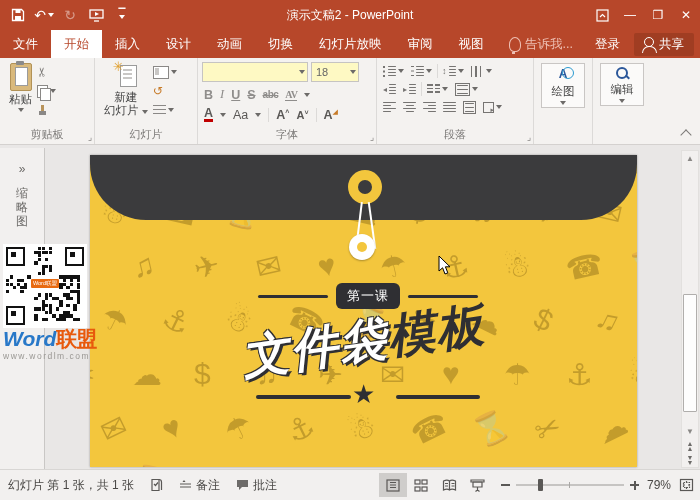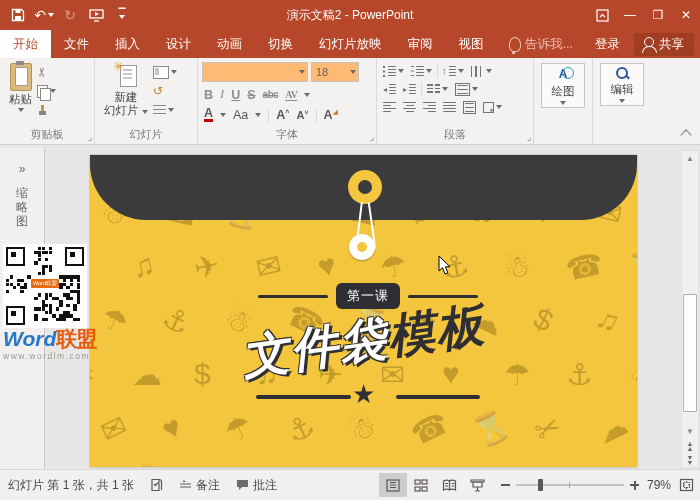--- a/index.html
+++ b/index.html
@@ -55,21 +55,21 @@
   
   .newslide-ic{width:22px;height:26px;position:relative;}
   .newslide-ic .pg{position:absolute;right:0;top:2px;width:15px;height:20px;background:#fff;border:1px solid #9b9b9b;}
   .newslide-ic .pg:after{content:"";position:absolute;left:2px;top:3px;width:9px;height:1.5px;background:#c9c7c5;box-shadow:0 4px 0 #c9c7c5,0 8px 0 #c9c7c5;}
   .newslide-ic .star{position:absolute;left:-2px;top:-4px;color:#e0a030;font-size:13px;}
   .layout-ic{width:14px;height:11px;border:1px solid #8a8886;background:#fff;position:relative;}
   .layout-ic:after{content:"";position:absolute;left:1px;top:1px;width:4px;height:7px;background:#c9c7c5;}
   .reset-ic{font-size:12px;color:#c77b28;line-height:11px;}
   .section-ic{width:13px;height:10px;background:repeating-linear-gradient(to bottom,#8a8886 0 1.5px,transparent 1.5px 4px);}
   
-  .combo{height:18px;background:#fdba74;border:1px solid #c6c4c2;display:flex;align-items:center;justify-content:space-between;padding:0 2px 0 4px;font-size:11px;color:#666;}
+  .combo{height:18px;background:#fef9c3;border:1px solid #c6c4c2;display:flex;align-items:center;justify-content:space-between;padding:0 2px 0 4px;font-size:11px;color:#666;}
   .fontrow1{display:flex;gap:3px;margin:1px 0 4px 0;}
   .glyphrow{display:flex;align-items:center;gap:7px;height:17px;padding-left:2px;}
   .fg{font-size:12.5px;color:#8f8d8b;font-weight:bold;}
   .fg.i{font-style:italic;font-weight:normal;font-family:"Liberation Serif","DejaVu Serif",serif;}
   .fg.u{text-decoration:underline;}
   .fg.s{text-decoration:line-through;}
   .fg.small{font-size:10px;letter-spacing:-.5px;}
   .fontcolor-a{font-size:12.5px;font-weight:bold;color:#5a5856;border-bottom:3px solid #C00000;line-height:11px;}
   .supmark{font-size:7px;vertical-align:top;color:#5a5856;}
   .vdiv{width:1px;height:14px;background:#dcdad8;}
@@ -208,22 +208,22 @@
         </svg>
     </span>
     <span class="wb">—</span>
     <span class="wb">❐</span>
     <span class="wb">✕</span>
   </div>
 </div>
 
 <div class="tabrow">
   <div id="tabs" style="display:flex;">
+      <span class="tab">文件</span>
       <span class="tab active">开始</span>
-      <span class="tab">文件</span>
       <span class="tab">插入</span>
       <span class="tab">设计</span>
       <span class="tab">动画</span>
       <span class="tab">切换</span>
       <span class="tab">幻灯片放映</span>
       <span class="tab">审阅</span>
       <span class="tab">视图</span>
     </div>
   <div class="tabrow-right">
     <span class="tellme">

